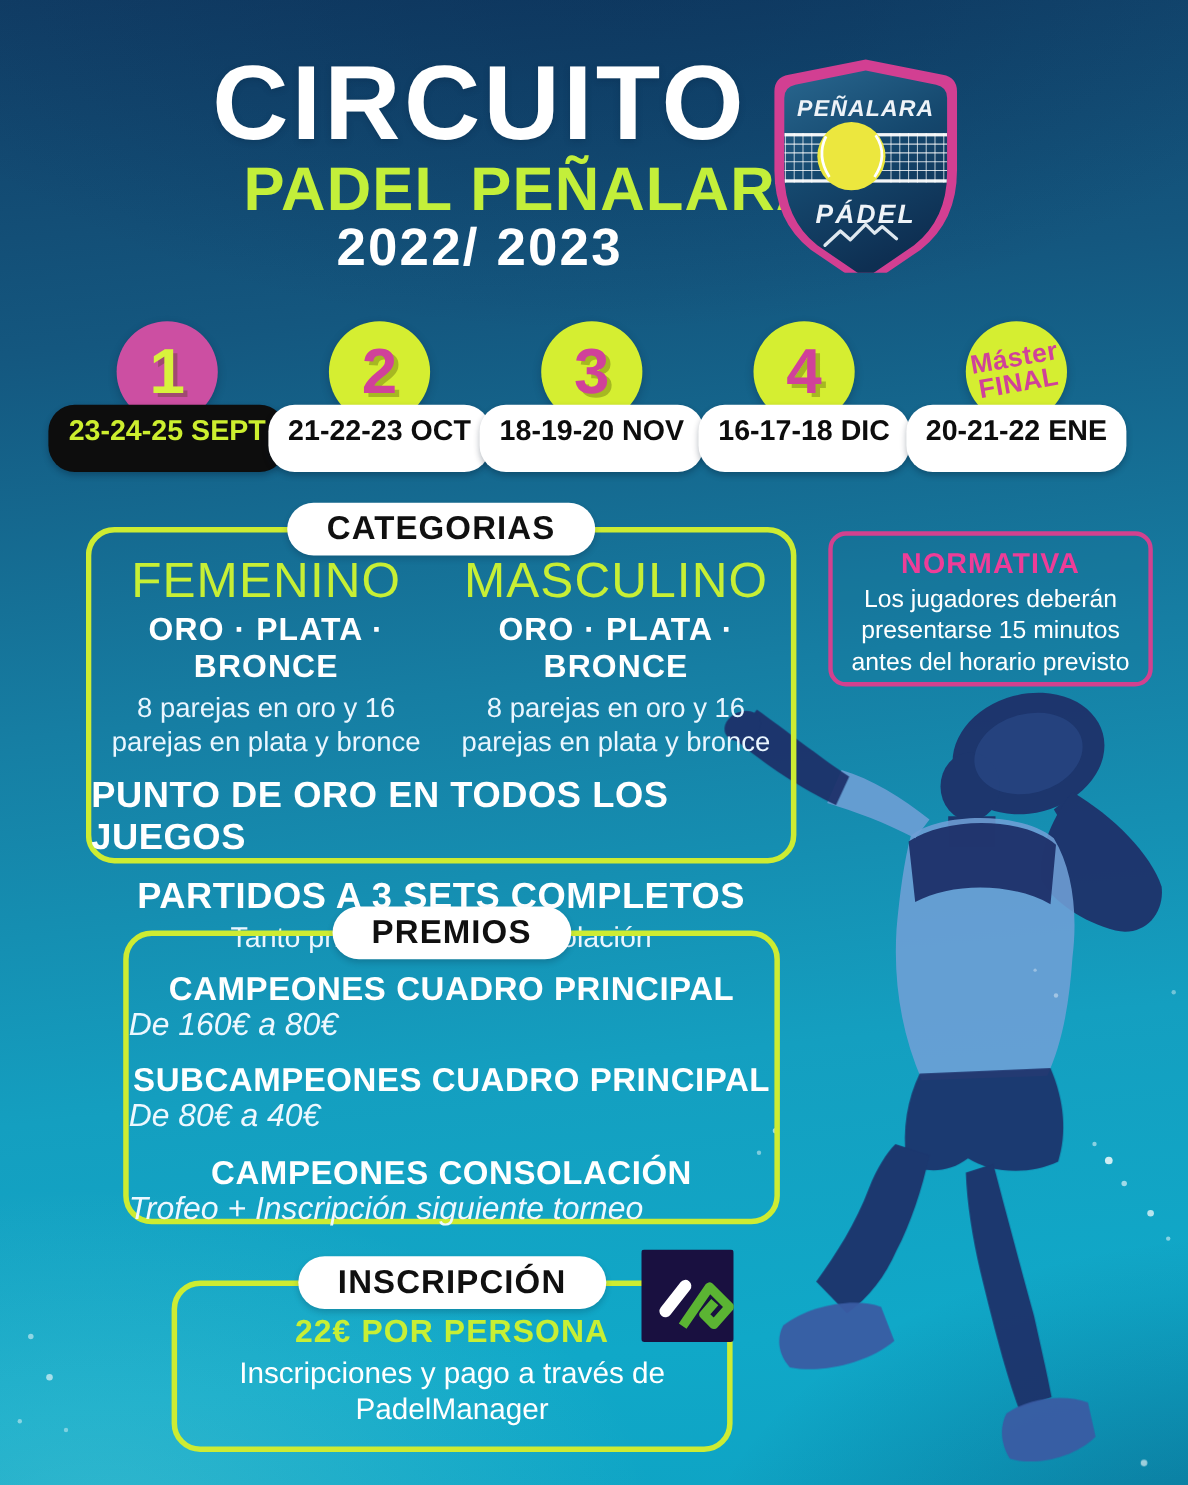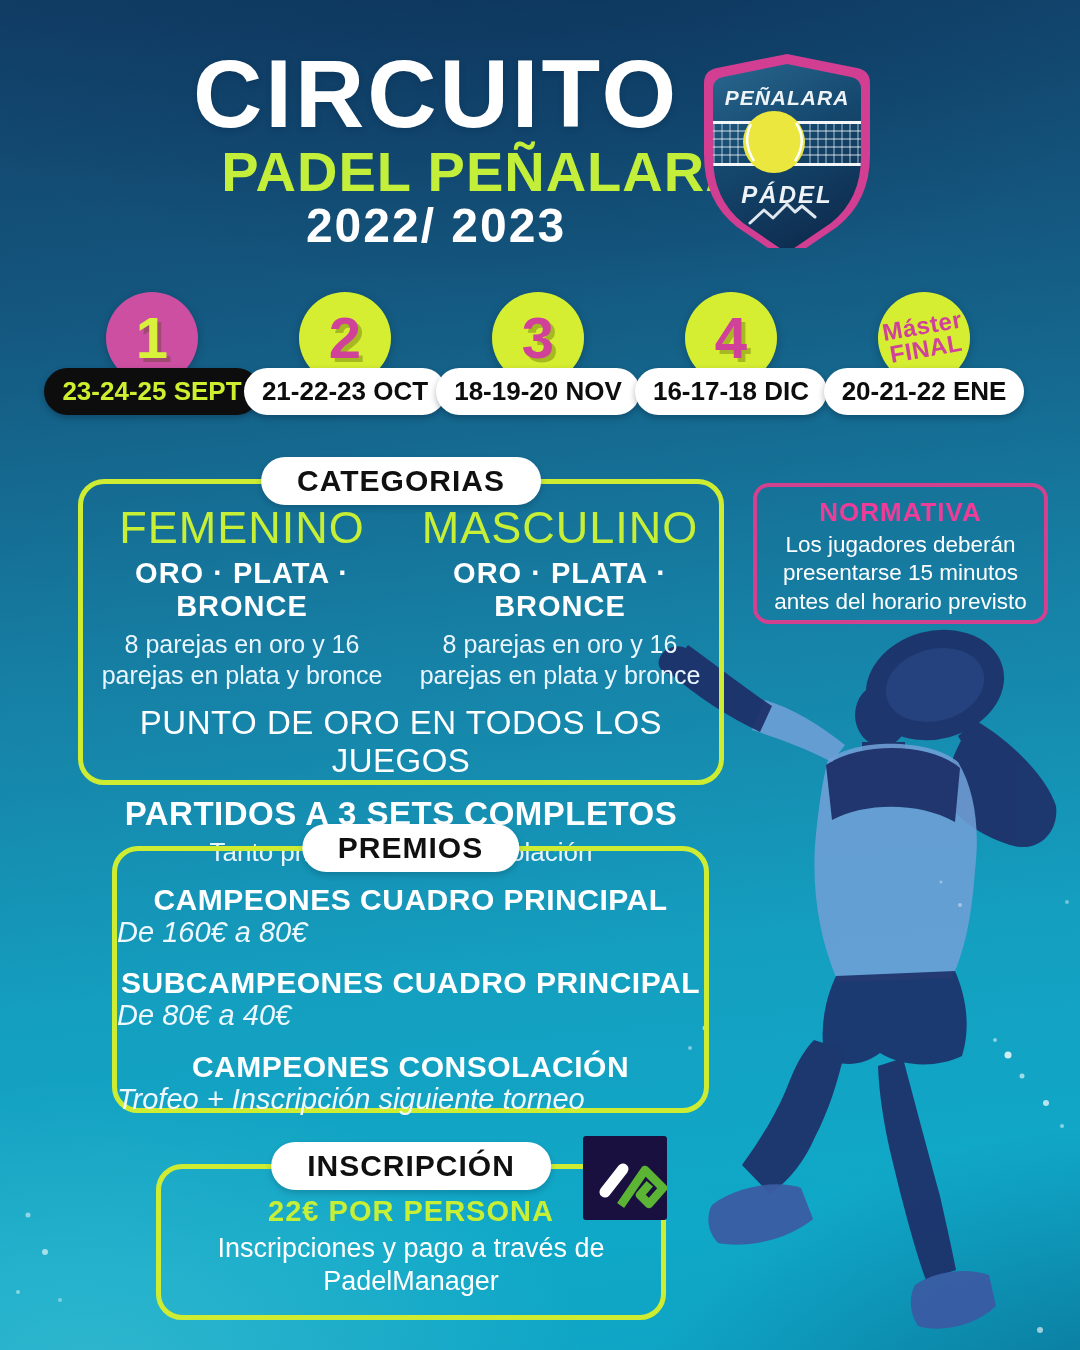--- a/index.html
+++ b/index.html
@@ -27,38 +27,38 @@
   .round-circle{width:92px;height:92px;border-radius:50%;display:flex;align-items:center;
                 justify-content:center;box-shadow:0 3px 8px rgba(0,20,40,.25);}
   .c-magenta{background:#cc4fa2;}
   .c-lime{background:#d5ee31;}
   .round-number{font-size:58px;font-weight:800;line-height:1;
                 text-shadow:4px 4px 0 rgba(60,60,0,.30);}
   .n-lime{color:#d8f23c;}
   .n-magenta{color:#d0419a;}
   .master-label{transform:rotate(-10deg);font-weight:800;color:#d0419a;font-size:24px;
                 line-height:.95;text-align:center;letter-spacing:.5px;}
-  .date-pill{margin-top:-16px;z-index:2;height:47px;line-height:47px;padding:0 18px;
+  .date-pill{margin-top:-16px;z-index:2;height:61px;line-height:47px;padding:0 18px;
              border-radius:24px;font-size:26px;font-weight:700;white-space:nowrap;
              box-shadow:0 3px 6px rgba(0,20,40,.30);}
   .pill-black{background:#0d0d0d;color:#cdef2f;}
   .pill-white{background:#ffffff;color:#0d0d0d;}
   
   .limebox{border:5px solid #cdec32;border-radius:26px;z-index:2;}
   .boxpill{position:absolute;top:-27px;left:50%;transform:translateX(-50%);
            background:#ffffff;color:#101010;font-size:30px;font-weight:800;
            letter-spacing:1px;padding:7px 36px;border-radius:27px;white-space:nowrap;
            box-shadow:0 3px 6px rgba(0,20,40,.2);}
   .cat-box{left:78px;top:479px;width:636px;height:296px;}
   .cat-cols{display:flex;margin-top:20px;}
   .cat-col{width:50%;text-align:center;}
   .cat-title{font-size:45px;font-weight:400;color:#c7ef35;line-height:1.05;letter-spacing:1px;}
   .cat-levels{margin-top:6px;font-size:29px;font-weight:800;color:#ffffff;letter-spacing:1px;}
   .cat-detail{margin:6px auto 0;width:300px;font-size:25px;color:#eaf6ff;line-height:1.22;}
-  .cat-rule1{margin-top:14px;font-size:33px;font-weight:400;color:#ffffff;text-align:center;letter-spacing:.5px;}
+  .cat-rule1{margin-top:14px;font-size:33px;font-weight:700;color:#ffffff;text-align:left;letter-spacing:.5px;}
   .cat-rule2{margin-top:15px;font-size:33px;font-weight:800;color:#ffffff;text-align:center;letter-spacing:.5px;}
   .cat-note{margin-top:4px;font-size:26px;color:#eaf6ff;text-align:center;}
   
   .norma{left:753px;top:483px;width:287px;height:133px;border:4px solid #d2418f;
          border-radius:16px;background:rgba(30,110,150,.14);z-index:2;}
   .norma-h{margin-top:10px;font-size:26px;font-weight:800;color:#ee3d98;text-align:center;letter-spacing:1px;}
   .norma-t{margin:3px auto 0;width:263px;font-size:22.5px;color:#ffffff;line-height:1.26;text-align:center;}
   
   .prem-box{left:112px;top:846px;width:587px;height:257px;}
   .prem-list{margin-top:32px;display:flex;flex-direction:column;gap:17px;}

